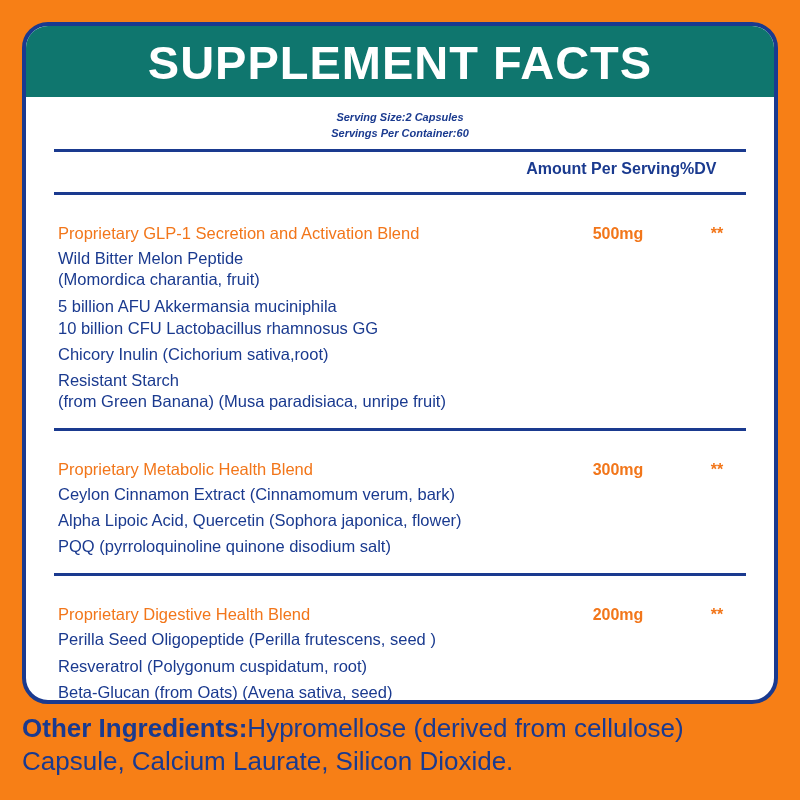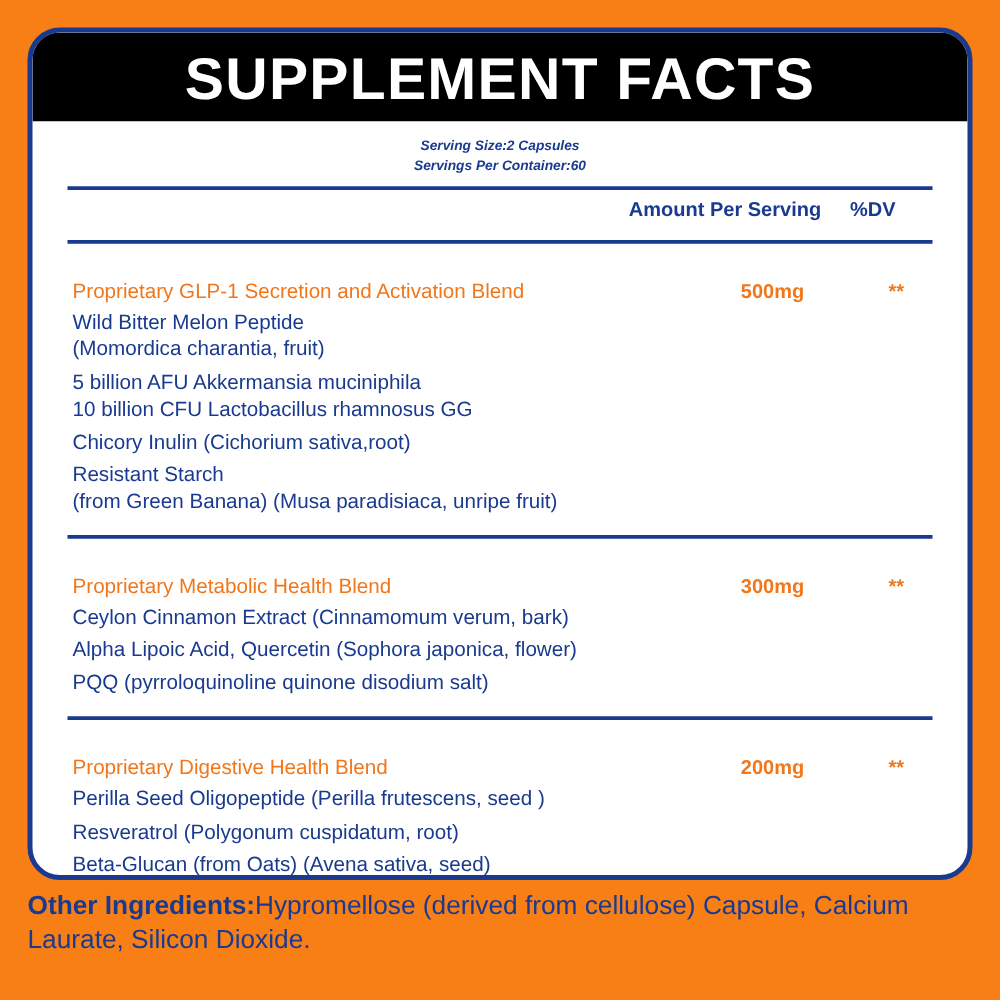--- a/index.html
+++ b/index.html
@@ -21,21 +21,21 @@
     height: 682px;
     background: #ffffff;
     border: 4px solid #1a3a8f;
     border-radius: 26px;
     box-sizing: border-box;
     overflow: hidden;
   }
   .title {
     text-align: center;
     color: #ffffff;
-    background: #000000;
+    background: #0f766e;
     font-size: 47px;
     font-weight: bold;
     letter-spacing: 1px;
     padding: 12px 0 10px 0;
     line-height: 1.05;
   }
   .body-area {
     padding: 0 26px 0 26px;
     color: #1a3a8f;
   }
@@ -60,21 +60,21 @@
   }
 
   .headers {
     display: flex;
     align-items: baseline;
     font-size: 16px;
     font-weight: bold;
     padding: 8px 6px 6px 6px;
   }
   .headers .spacer { flex: 1; }
-  .headers .amount { width: 200px; text-align: center; }
+  .headers .amount { width: 200px; text-align: right; }
   .headers .dv { width: 62px; text-align: left; }
 
   .blend {
     padding: 6px 6px 8px 6px;
   }
   .blend-head {
     display: flex;
     align-items: baseline;
   }
   .blend-name {
@@ -111,21 +111,21 @@
     font-weight: normal;
     line-height: 1.28;
   }
 
   .other {
     position: absolute;
     left: 22px;
     top: 712px;
     width: 760px;
     color: #1a3a8f;
-    font-size: 21px;
+    font-size: 26px;
     line-height: 1.27;
   }
   .other .lead { font-weight: bold; }
   .other .rest { font-weight: normal; }
 </style>
 </head>
 <body>
 
 <div class="panel">
 

